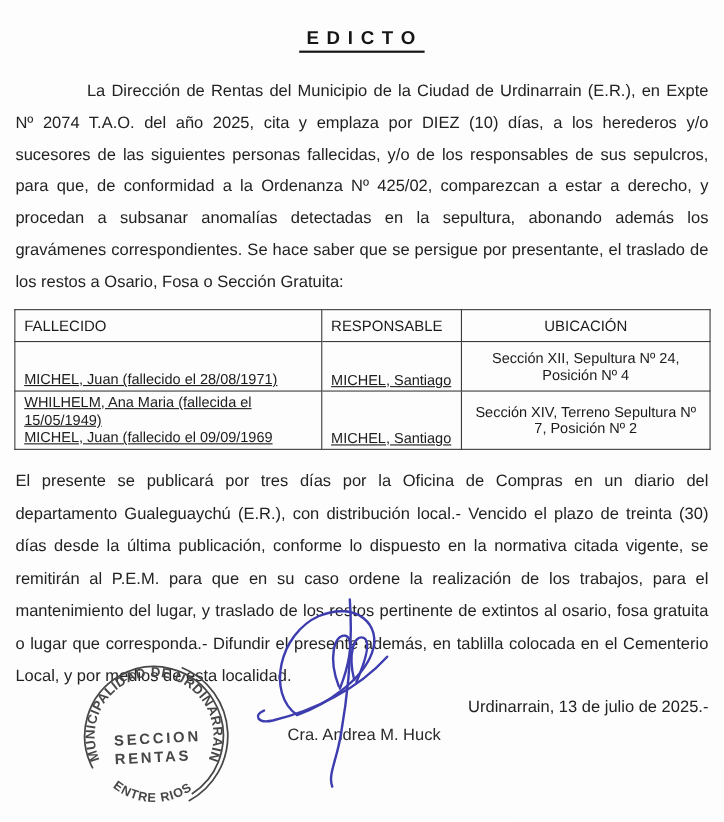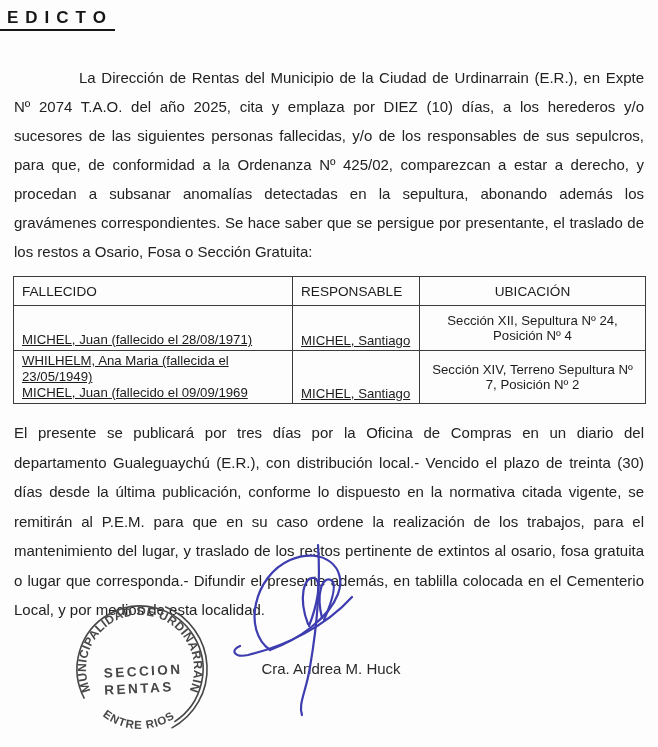--- a/index.html
+++ b/index.html
@@ -4,32 +4,32 @@
 <style>
   html,body { margin:0; padding:0; background:#ffffff; }
   .page {
     position:relative;
     width:658px; height:747px;
     background:#fdfdfd;
     font-family:"Liberation Sans", sans-serif;
     color:#1f1f1f;
     overflow:hidden;
   }
-  .title-wrap { text-align:left; padding-top:8px; }
+  .title-wrap { text-align:center; padding-top:25px; }
   .title-wrap .title-text {
     display:inline-block;
     font-weight:bold;
     font-size:17px;
     letter-spacing:7px;
     color:#161616;
     border-bottom:2.5px solid #161616;
     padding:0 2px 1px 7px;
   }
   .para {
-    margin:32px 14px 0 14px;
+    margin:20px 14px 0 14px;
     font-size:15px;
     line-height:29px;
     text-align:justify;
     color:#222;
   }
   .para.first { text-indent:65px; }
   .para.second { margin-top:14px; line-height:29.5px; }
 
   table.edict {
     border-collapse:collapse;
@@ -102,31 +102,32 @@
     <tbody>
       <tr class="r1">
         <td class="vbottom">
           <div class="cell-line">MICHEL, Juan (fallecido el 28/08/1971)</div>
         </td>
         <td class="vbottom">MICHEL, Santiago</td>
         <td class="center">Sección XII, Sepultura Nº 24, Posición Nº 4</td>
       </tr>
       <tr class="r2">
         <td class="vbottom">
-          <div class="cell-line">WHILHELM, Ana Maria (fallecida el 23/05/1949)</div>
+          <div class="cell-line">WHILHELM, Ana Maria (fallecida el 15/05/1949)</div>
           <div class="cell-line">MICHEL, Juan (fallecido el 09/09/1969</div>
         </td>
         <td class="vbottom">MICHEL, Santiago</td>
         <td class="center">Sección XIV, Terreno Sepultura Nº 7, Posición Nº 2</td>
       </tr>
     </tbody>
   </table>
 
   <p class="para second">El presente se publicará por tres días por la Oficina de Compras en un diario del departamento Gualeguaychú (E.R.), con distribución local.- Vencido el plazo de treinta (30) días desde la última publicación, conforme lo dispuesto en la normativa citada vigente, se remitirán al P.E.M. para que en su caso ordene la realización de los trabajos, para el mantenimiento del lugar, y traslado de los restos pertinente de extintos al osario, fosa gratuita o lugar que corresponda.- Difundir el presente además, en tablilla colocada en el Cementerio Local, y por medios de esta localidad.</p>
 
+  <div class="dateline">Urdinarrain, 13 de julio de 2025.-</div>
 
   <svg class="stamp-svg" width="185" height="148" viewBox="0 0 185 148">
     <defs>
       <path id="tp-top" d="M 46.2 100.6 A 54 54 0 1 1 137.8 100.6" fill="none"></path>
       <path id="tp-bottom" d="M 49.6 114.4 A 60 60 0 0 0 134.4 114.4" fill="none"></path>
     </defs>
     <g transform="rotate(2 92 74)">
       <g fill="none" stroke-width="1.6" stroke="#474747">
         <path d="M 37.4 103.5 A 63 63 0 1 1 128.1 123.6"></path>
         <path d="M 114.9 9 A 67 67 0 0 1 125.5 130"></path>

